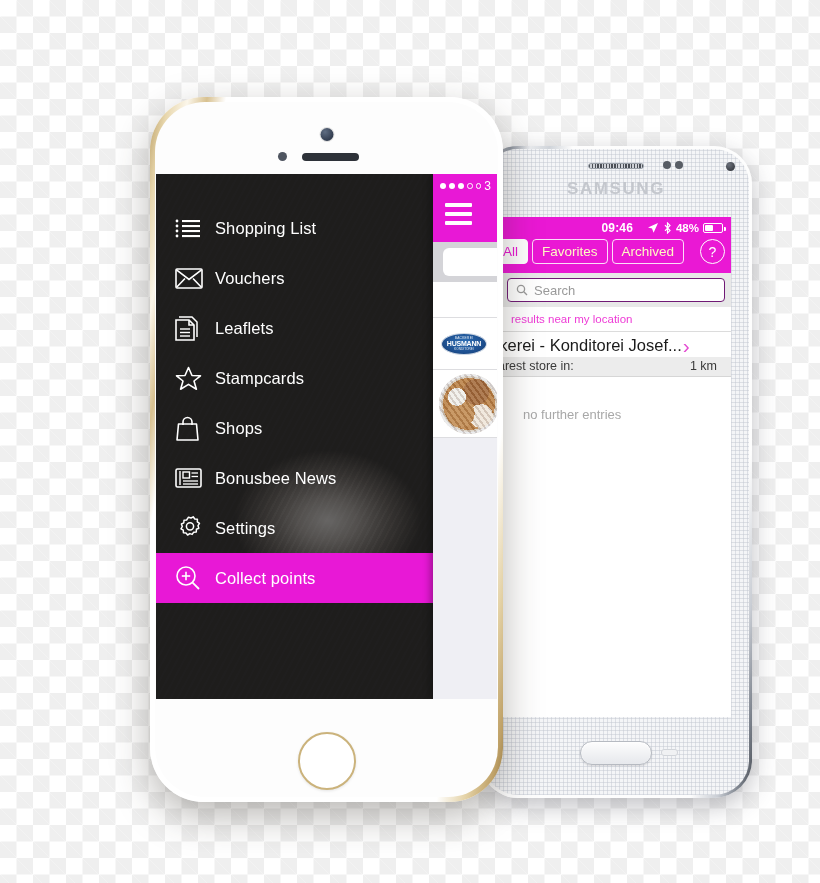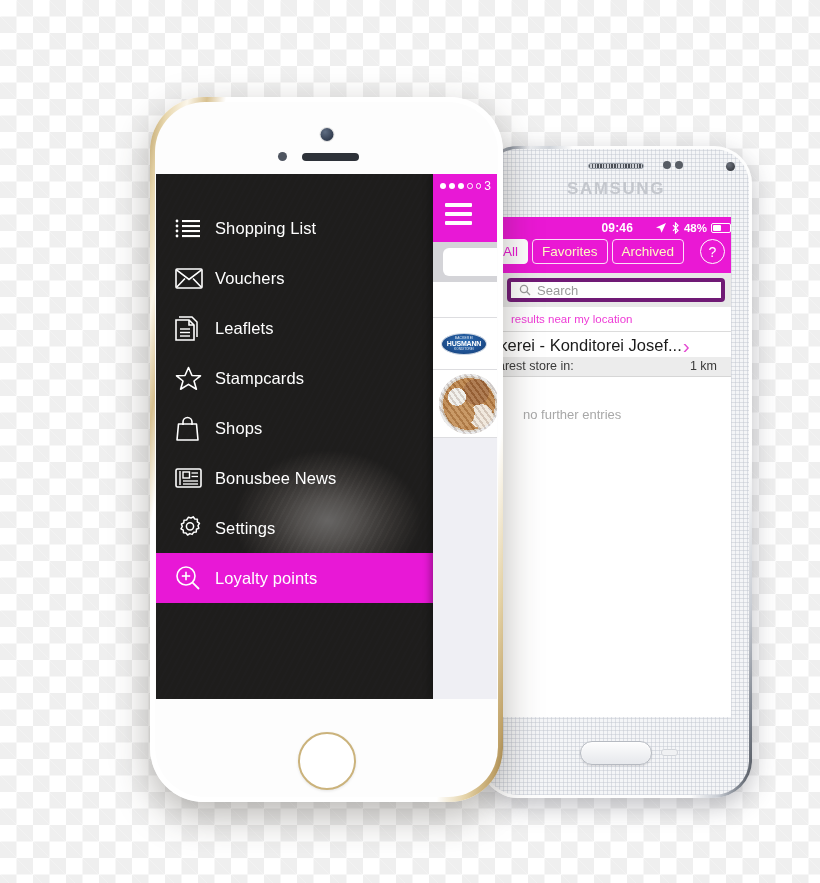--- a/index.html
+++ b/index.html
@@ -67,21 +67,21 @@
     display: flex; flex-direction: column;
     box-shadow: inset 0 0 0 1px rgba(0,0,0,.07);
   }
   .sam-statusbar {
     background: #ea18d4; color: #fff;
     height: 22px; display: flex; align-items: center;
     font-size: 12px; font-weight: bold;
     position: relative; flex: none;
   }
   .sam-time { position: absolute; left: 50%; transform: translateX(-46%); letter-spacing: .2px; }
-  .sam-status-right { position: absolute; right: 0; display: flex; align-items: center; gap: 4px; }
+  .sam-status-right { position: absolute; right: 8px; display: flex; align-items: center; gap: 4px; }
   .sam-batt-pct { font-size: 11.5px; font-weight: bold; }
   .batt-shell { width: 20px; height: 10px; border: 1.5px solid #fff; border-radius: 2px; position: relative; }
   .batt-shell::after { content:""; position:absolute; right:-4px; top:2.5px; width:2.5px; height:4px; background:#fff; border-radius:0 1px 1px 0;}
   .batt-fill { position:absolute; left:1px; top:1px; bottom:1px; width:45%; background:#fff; border-radius:1px; }
 
   .sam-tabbar {
     background: #ea18d4; height: 34px; flex: none;
     display: flex; align-items: flex-start; gap: 4px; padding: 0 6px 0 0;
     position: relative;
   }
@@ -95,21 +95,21 @@
     margin-left: -13px; padding-left: 14px; border-color: #fff;
   }
   .sam-help {
     margin-left: auto;
     width: 25px; height: 25px; border-radius: 50%;
     border: 1.5px solid #fff; color: #fff;
     font-size: 14px; display: flex; align-items: center; justify-content: center;
   }
   .sam-searchwrap { background: #e8e8e8; padding: 5px 6px; flex: none; }
   .sam-search {
-    background: #fff; border: 4px solid #701a75; border-radius: 4px;
+    background: #fff; border: 1px solid #701a75; border-radius: 4px;
     height: 24px; display: flex; align-items: center; gap: 6px; padding: 0 8px;
     color: #9a9a9a; font-size: 13px;
   }
   .sam-search svg { flex: none; }
   .sam-nearby {
     background: #fff; color: #ee3bd6; font-size: 11.5px;
     padding: 6px 8px 6px 10px; border-bottom: 1px solid #dcdcdc; flex: none;
   }
   .sam-store-row {
     background: #fff; padding: 2px 0 0 0; flex: none;
@@ -454,21 +454,21 @@
 
           <div class="ip-item highlight">
             <span class="ip-ico">
               <svg width="26" height="26" viewBox="0 0 26 26">
                 <circle cx="11" cy="11" r="9" stroke="#fff" stroke-width="1.6" fill="none"></circle>
                 <line x1="11" y1="6.8" x2="11" y2="15.2" stroke="#fff" stroke-width="1.6"></line>
                 <line x1="6.8" y1="11" x2="15.2" y2="11" stroke="#fff" stroke-width="1.6"></line>
                 <line x1="17.6" y1="17.6" x2="24" y2="24" stroke="#fff" stroke-width="1.8"></line>
               </svg>
             </span>
-            <span class="ip-label">Loyalty points</span>
+            <span class="ip-label">Collect points</span>
           </div>
 
 
         </div>
       </div>
 
       <div id="ip-content">
         <div id="ip-appbar">
           <div id="ip-signal">
             <span class="dot"></span>

